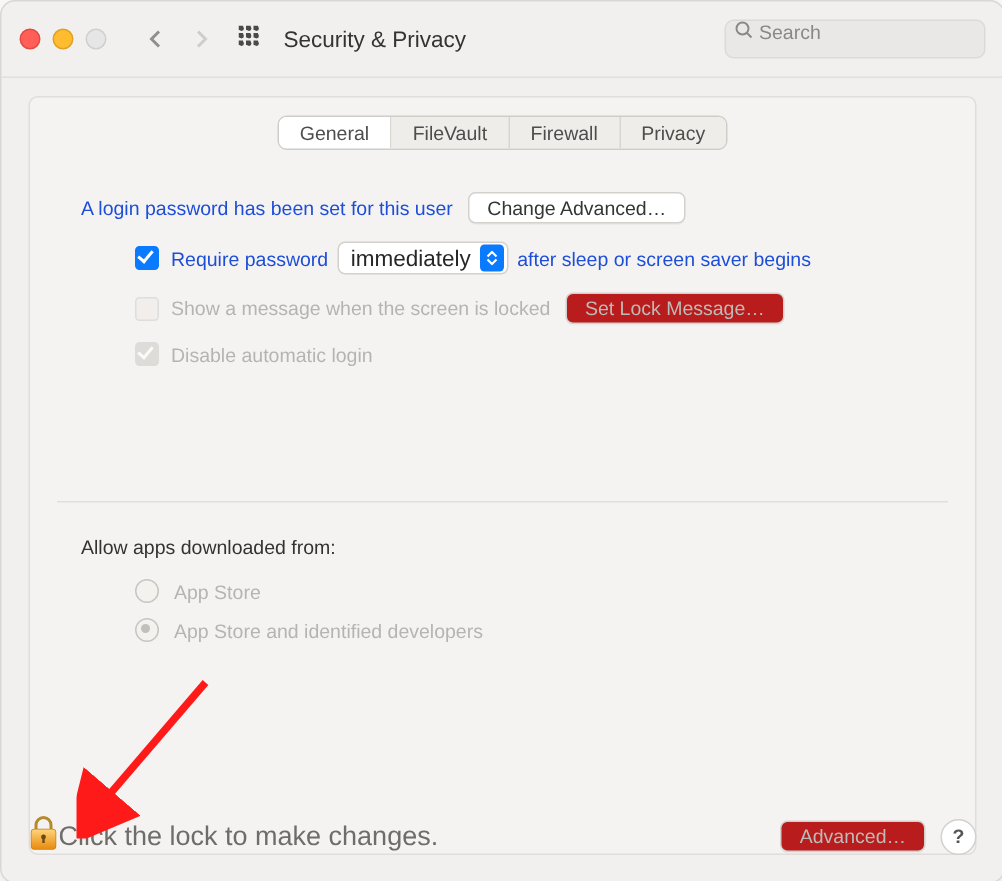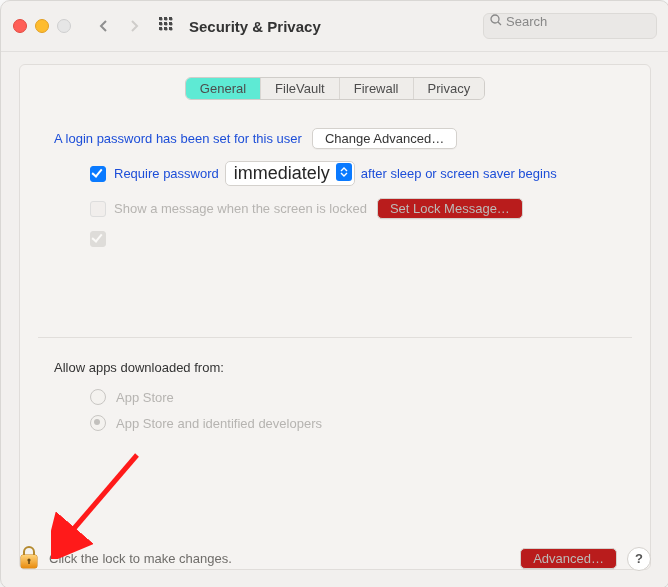--- a/index.html
+++ b/index.html
@@ -6,57 +6,57 @@
   .window{width:668px;height:587px;background:#f2f0ee;border:1px solid #d9d7d4;border-radius:10px;box-shadow:0 4px 24px rgba(0,0,0,.15);overflow:hidden;display:flex;flex-direction:column;position:relative}
   
   .titlebar{height:50px;display:flex;align-items:center;padding:0 12px;border-bottom:1px solid #e1dfdd}
   .traffic{display:flex;gap:8px;margin-right:20px}
   .dot{width:12px;height:12px;border-radius:50%}
   .dot.red{background:#ff5f57;border:1px solid #e24b41}
   .dot.yellow{background:#febc2e;border:1px solid #e2a024}
   .dot.green{background:#e6e6e6;border:1px solid #cfcfcf}
   .nav-arrow{width:26px;height:26px;display:flex;align-items:center;justify-content:center;border-radius:5px;color:#8f8f8f;margin-right:4px}
   .apps-icon{margin:0 14px 0 8px;color:#4a4a4a}
-  .title{font-weight:700;font-size:15px;color:#333}
+  .title{font-weight:400;font-size:15px;color:#333}
   .flex-fill{flex:1}
   .search-box{width:160px;height:24px;background:rgba(0,0,0,.03);border:1px solid #dcdad7;border-radius:6px;display:flex;align-items:flex-start;padding:0 6px;color:#888}
   .search-box svg{margin-right:4px}
   
   .body{flex:1;padding:12px 18px 18px;display:flex;flex-direction:column}
   .panel{flex:1;background:#f5f3f1;border:1px solid #e0ddda;border-radius:6px;position:relative;padding-top:12px}
   
   .tabs{display:flex;justify-content:center}
   .tabstrip{display:flex;border:1px solid #d0cdc9;border-radius:6px;overflow:hidden;background:#efedea;box-shadow:0 1px 0 rgba(255,255,255,.4) inset}
   .tab{padding:3px 14px;font-size:13px;color:#4d4d4d;border-right:1px solid #d9d6d2;background:#efedea}
   .tab:last-child{border-right:none}
-  .tab.active{background:#5eead4}
+  .tab.active{background:#ffffff}
   
   .content{padding:28px 34px 10px}
   .row{display:flex;align-items:center;margin-bottom:12px;flex-wrap:wrap}
   .row.sub{padding-left:36px}
   .lbl{color:#1d4ed8}
   .lbl.disabled{color:#b6b4b1}
   .btn{background:#fff;border:1px solid #d4d1cd;border-radius:5px;padding:2px 12px;font-size:13px;color:#353535;box-shadow:0 1px 0 rgba(0,0,0,.03)}
   .btn.disabled{color:#bdbbb8;background:#b91c1c}
   .checkbox{width:14px;height:14px;margin-right:8px;border-radius:3px;border:1px solid #c8c6c3;background:#f9f8f6;position:relative;flex:0 0 auto}
   .checkbox.checked{background:#0a7aff;border-color:#0a7aff}
   .checkbox.checked:after{content:"";position:absolute;left:3px;top:0;width:4px;height:8px;border:solid #fff;border-width:0 2px 2px 0;transform:rotate(40deg)}
   .checkbox.disabled{background:#f1eeec;border-color:#ddd}
   .checkbox.disabled.checked{background:#dedcd9;border-color:#dedcd9}
   .checkbox.disabled.checked:after{border-color:#fbfaf8}
-  .select{display:inline-flex;align-items:flex-start;background:#fff;border:1px solid #d4d1cd;border-radius:5px;padding:1px 2px 1px 8px;margin:0 6px;font-size:18px}
+  .select{display:inline-flex;align-items:flex-end;background:#fff;border:1px solid #d4d1cd;border-radius:5px;padding:1px 2px 1px 8px;margin:0 6px;font-size:15px}
   .stepper{width:16px;height:18px;background:#0a7aff;border-radius:3px;margin-left:6px;display:flex;flex-direction:column;align-items:center;justify-content:center}
   .stepper svg{display:block}
   hr.sep{border:none;border-top:1px solid #e1dedb;margin:0 18px}
   .radio{width:14px;height:14px;border-radius:50%;border:1px solid #c8c6c3;margin-right:10px;background:#f4f2ef;position:relative;flex:0 0 auto}
   .radio.selected:after{content:"";position:absolute;left:3px;top:3px;width:6px;height:6px;border-radius:50%;background:#c2c0bd}
   .section-label{margin:22px 0 14px 34px;color:#333}
   
   .bottombar{position:absolute;left:0;right:0;bottom:0;padding:12px 18px 16px;display:flex;align-items:center}
-  .lock-area{display:flex;align-items:center;gap:10px;color:#6f6d6a;font-size:13px}
+  .lock-area{display:flex;align-items:center;gap:0;color:#6f6d6a;font-size:18px}
   .help{width:22px;height:22px;border-radius:50%;border:1px solid #d4d1cd;background:#fff;display:flex;align-items:center;justify-content:center;color:#555;font-weight:600;margin-left:10px}
   
   .arrow{position:absolute;left:50px;top:448px;pointer-events:none}
 </style>
 </head>
 <body>
 
 <div class="window">
 
   <div class="titlebar">
@@ -153,20 +153,21 @@
 
         <div class="row sub">
           <div class="checkbox disabled"></div>
           <span class="lbl disabled">Show a message when the screen is locked</span>
           <span style="width:10px"></span>
           <button class="btn disabled">Set Lock Message…</button>
         </div>
 
         <div class="row sub" style="margin-bottom:0">
           <div class="checkbox disabled checked"></div>
+          <span class="lbl disabled">Disable automatic login</span>
         </div>
 
       </div>
 
       <div style="height:80px"></div>
       <hr class="sep">
 
       <div class="section-label">Allow apps downloaded from:</div>
 
       <div style="padding:0 34px">

